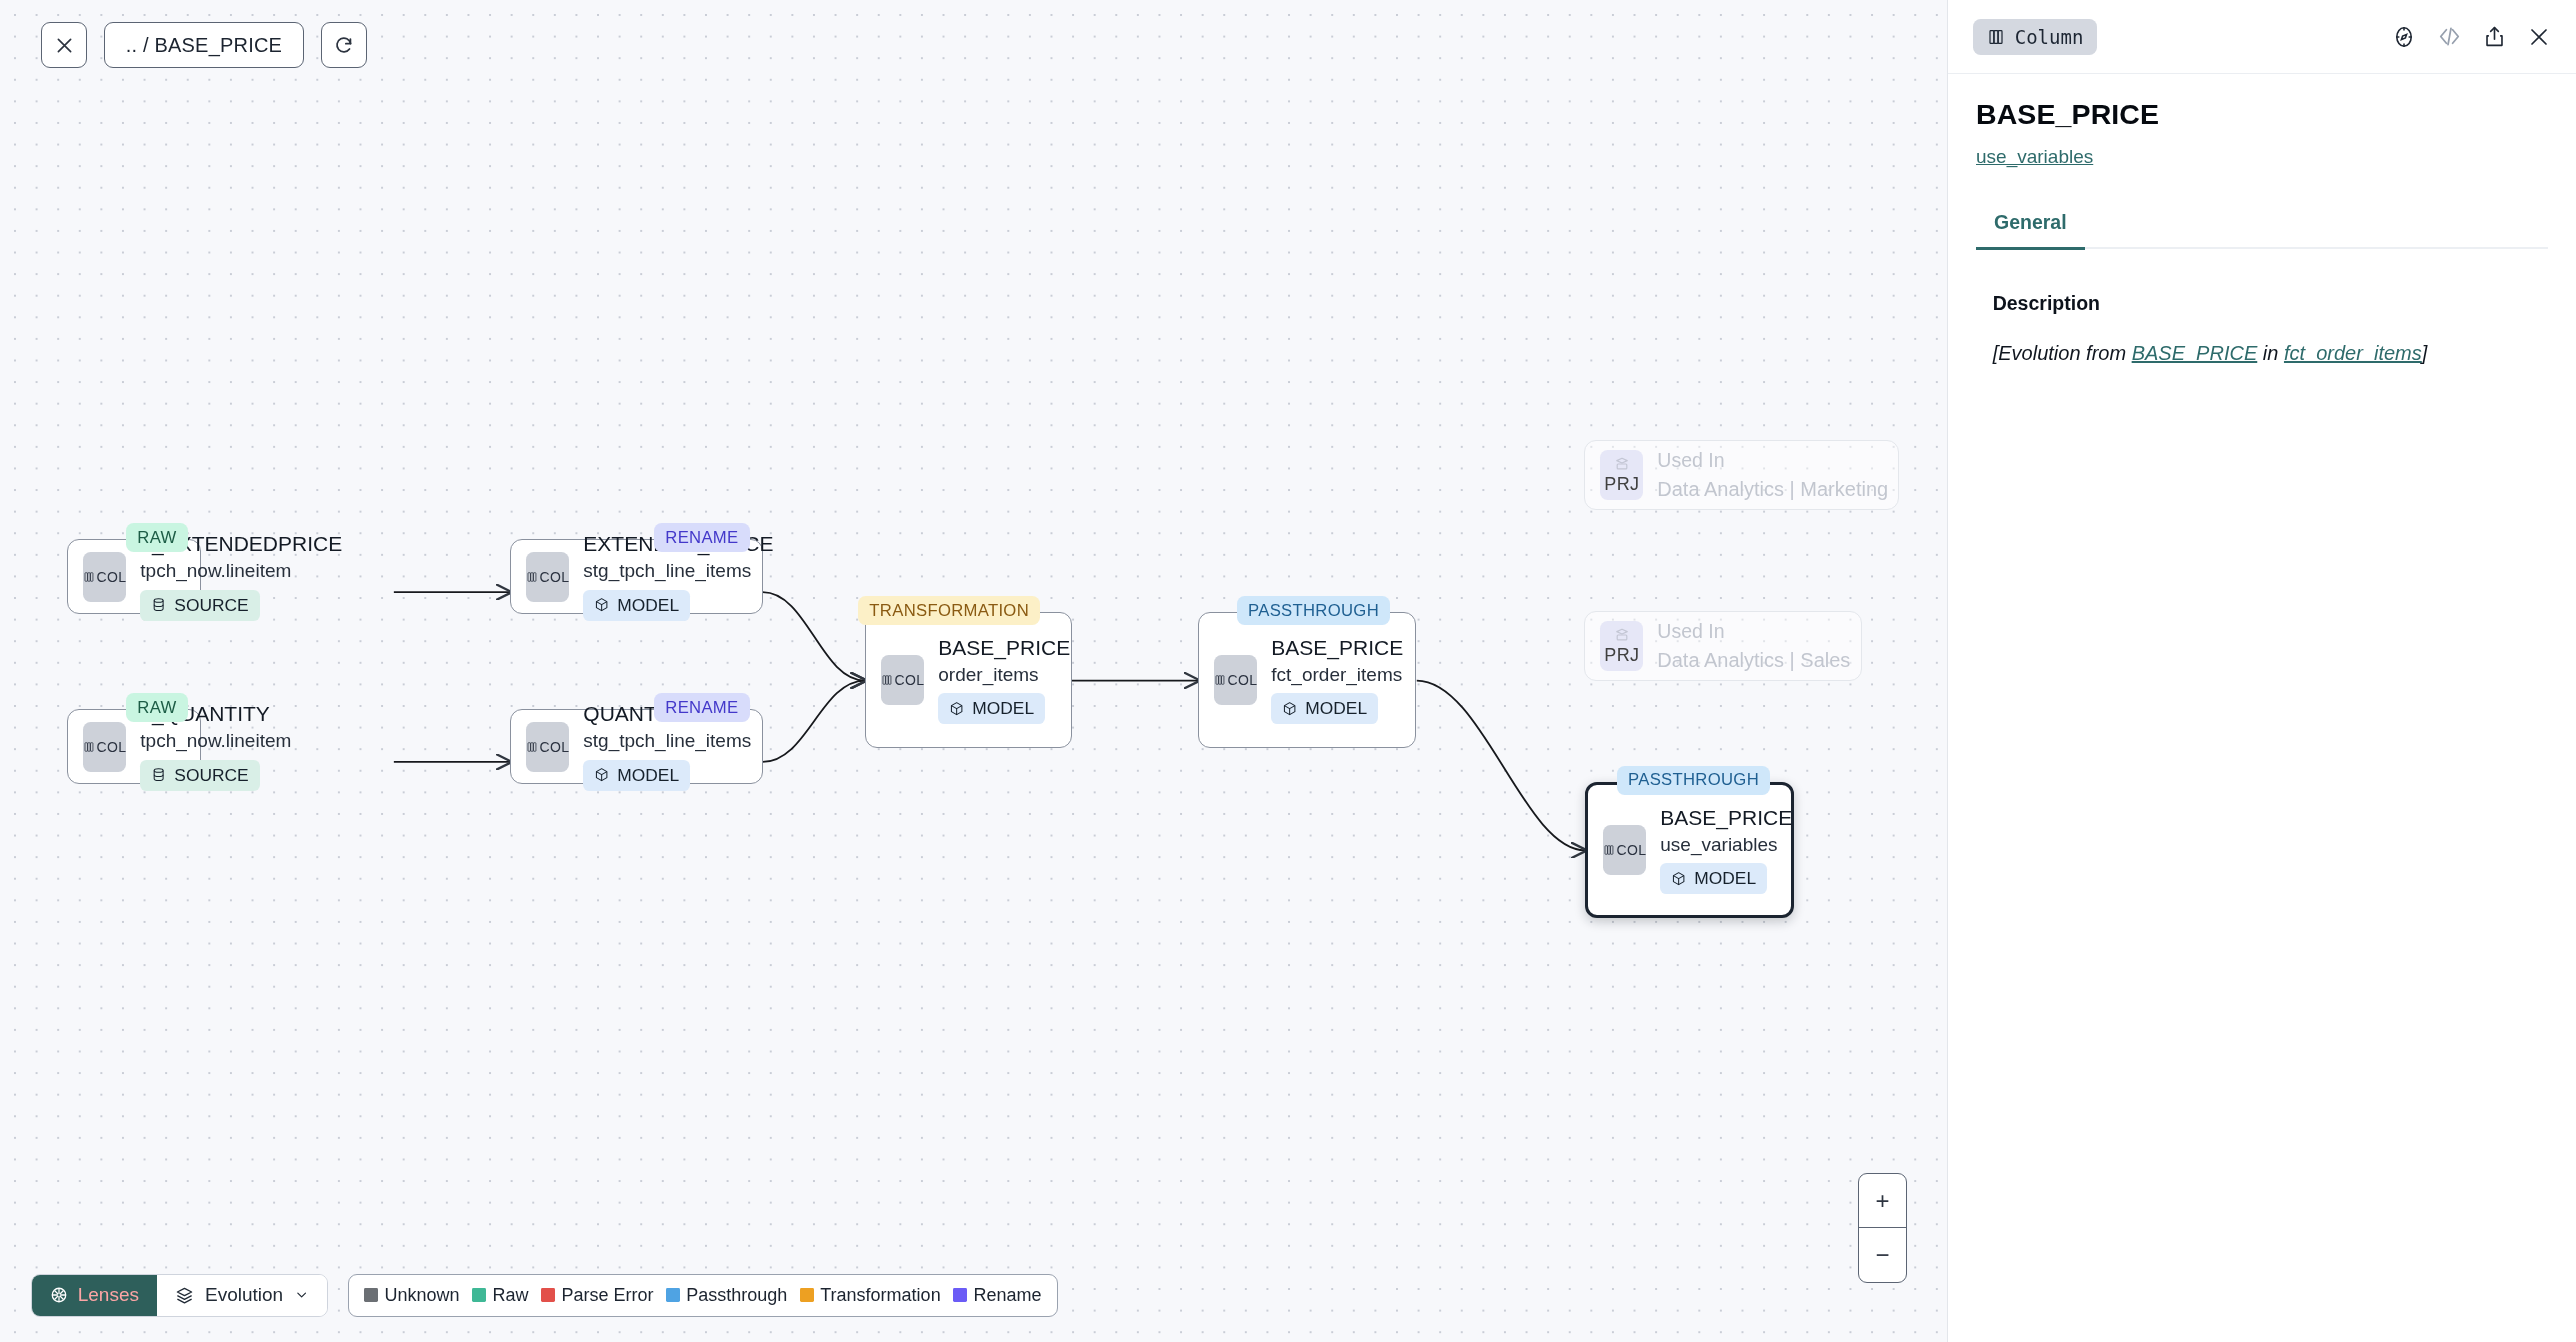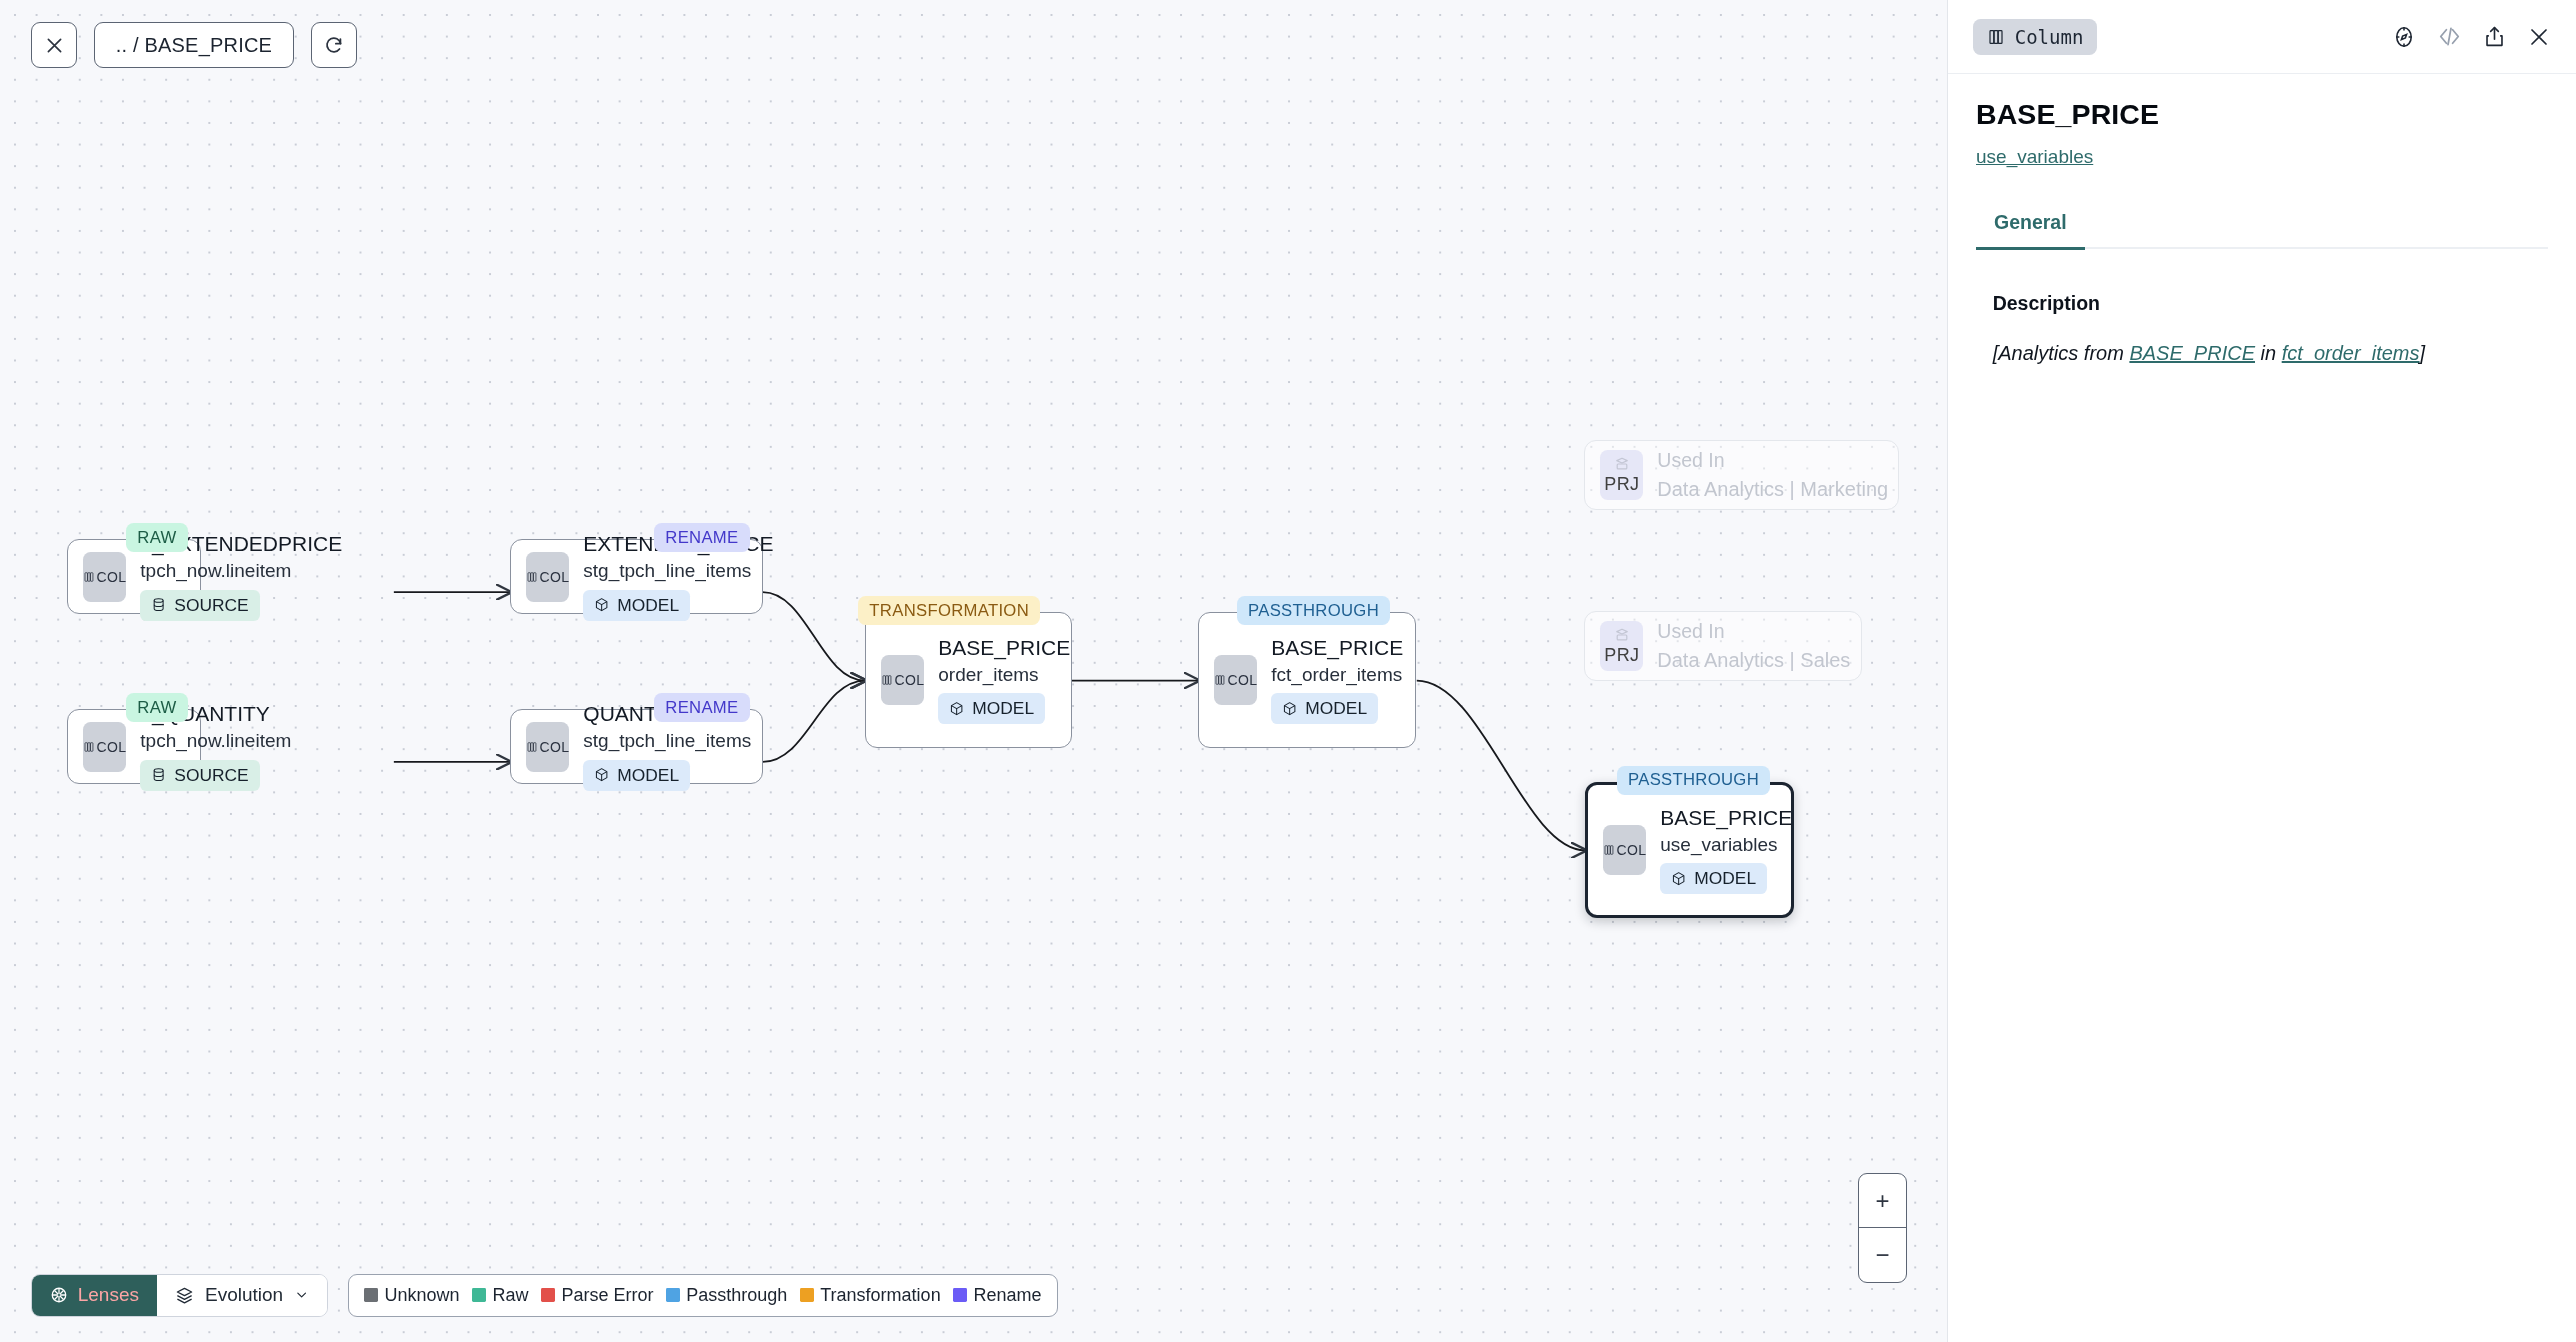--- a/index.html
+++ b/index.html
@@ -17,21 +17,21 @@
     width: 1947px; height: 1343px;
     background-color: #f7f8fb;
     background-image: radial-gradient(circle, #c9cdd6 1.1px, transparent 1.2px);
     background-size: 21.6px 21.6px;
     background-position: 4.2px 4.2px;
     overflow: hidden;
     flex: 0 0 1947px;
   }
 
   
-  #top-toolbar { position: absolute; left: 31px; top: 22px; display: flex; align-items: center; gap: 16.7px; z-index: 30; }
+  #top-toolbar { position: absolute; left: 41px; top: 22px; display: flex; align-items: center; gap: 16.7px; z-index: 30; }
   .tb-btn {
     background: #fff; border: 1.1px solid #5b6473; border-radius: 9px;
     height: 46px; display: flex; align-items: center; justify-content: center;
     color: #2d3440; cursor: pointer;
   }
   .tb-square { width: 46px; }
   #breadcrumb-btn { padding: 0 21px; font-size: 20px; letter-spacing: 0.2px; color: #1c2430; }
 
   
   #zoom-controls {
@@ -486,19 +486,19 @@
       <div id="panel-title">BASE_PRICE</div>
       <a id="panel-link">use_variables</a>
 
       <div id="tabs">
         <div class="tab active">General</div>
       </div>
 
       <div id="desc-block">
         <div id="desc-label">Description</div>
         <div id="desc-inherited">
-          <span>[Analytics from </span><a>BASE_PRICE</a><span> in </span><a>fct_order_items</a><span>]</span>
+          <span>[Evolution from </span><a>BASE_PRICE</a><span> in </span><a>fct_order_items</a><span>]</span>
         </div>
       </div>
     </div>
   </div>
 </div>
 
 
 </body></html>

